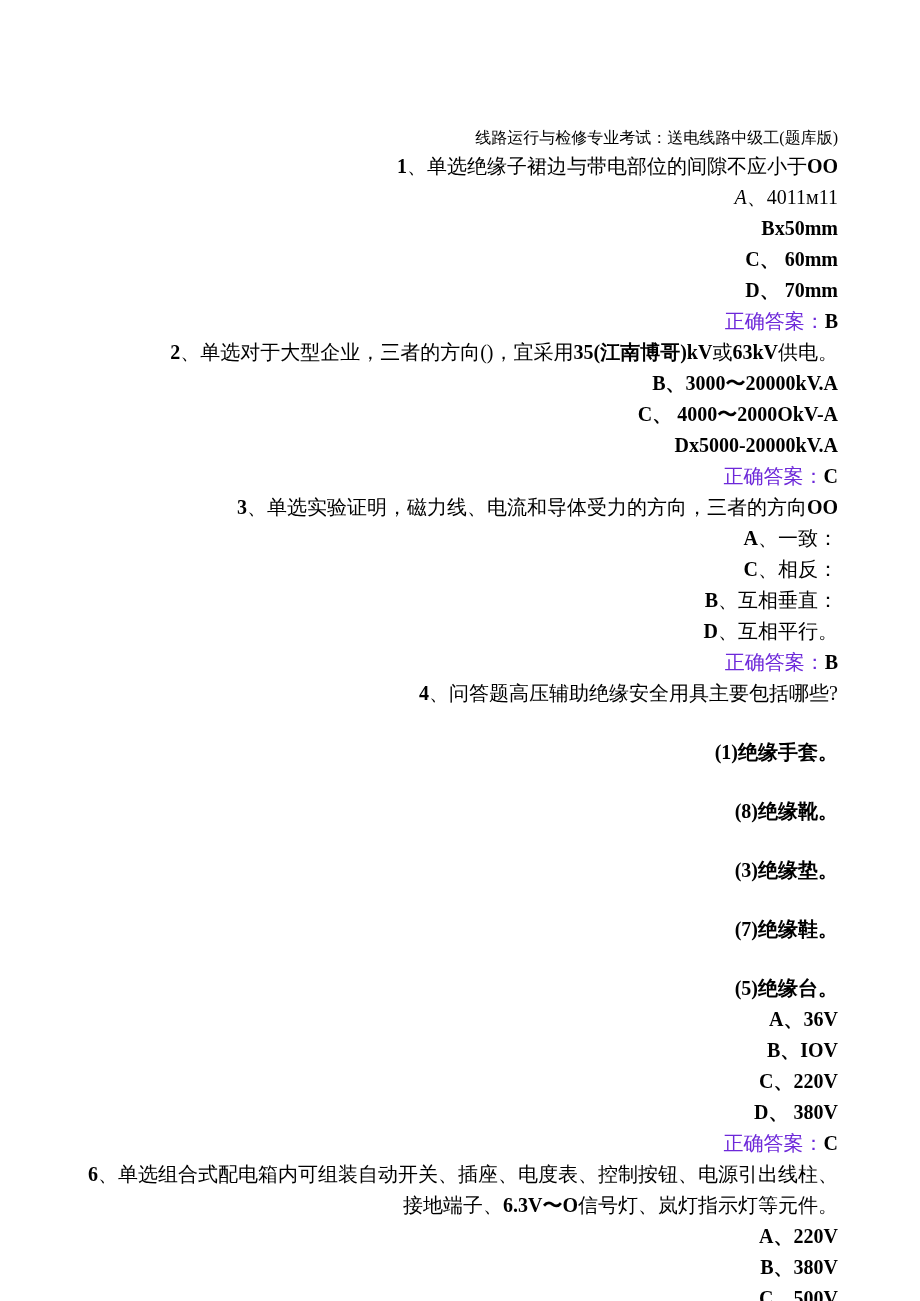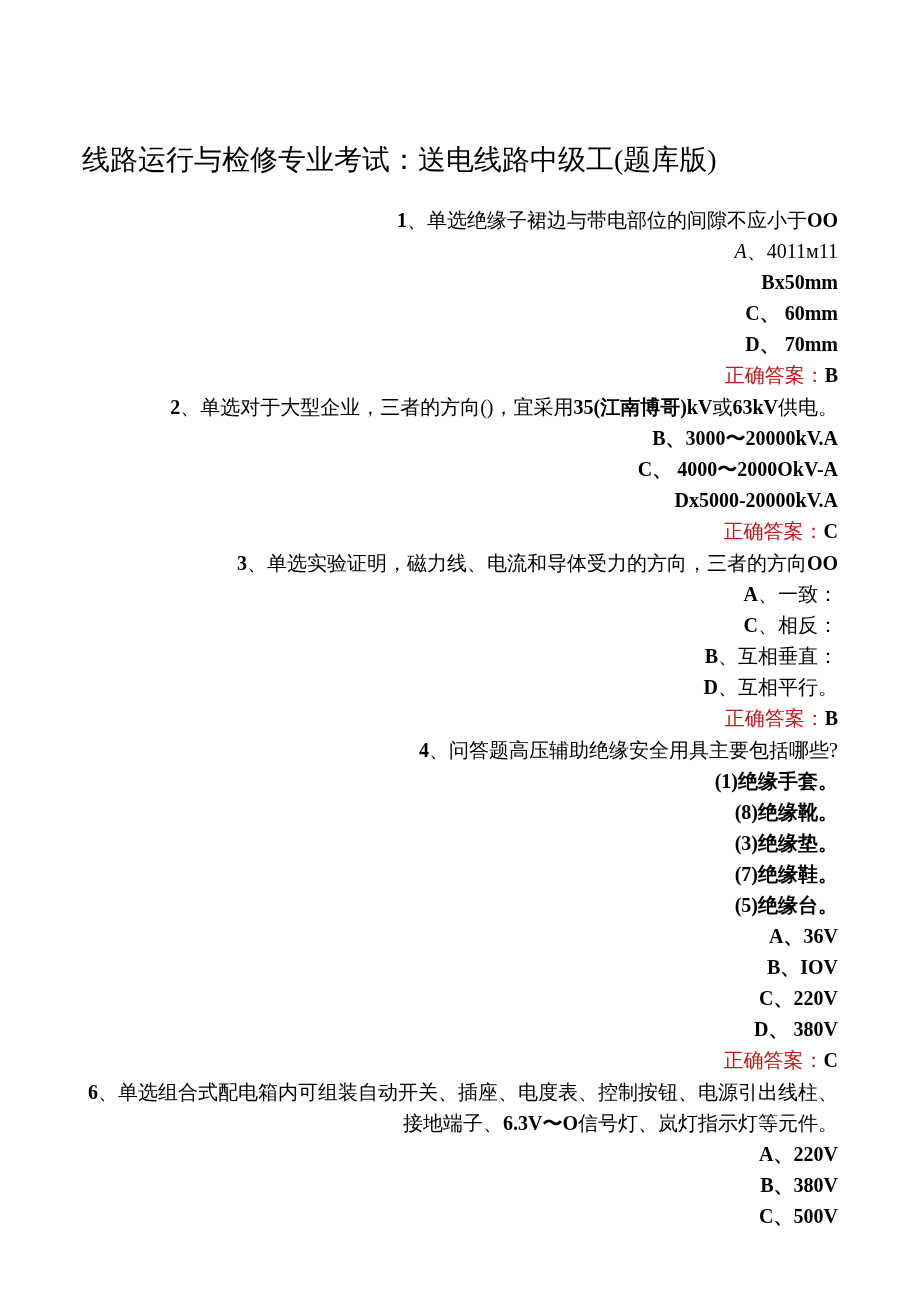--- a/index.html
+++ b/index.html
@@ -9,37 +9,37 @@
     font-family: "SimSun", "宋体", serif;
     width: 920px;
   }
   .page {
     padding: 110px 82px 60px 82px;
     font-size: 20px;
     line-height: 1.55;
     color: #000;
   }
   .title {
-    text-align: left;
-    font-size: 28px;
-    margin-bottom: 24px;
+    text-align: right;
+    font-size: 16px;
+    margin-bottom: 0;
   }
   .bold {
     font-weight: 700;
   }
   .ans-label {
-    color: #b91c1c;
-    font-family: Liberation Mono, monospace;
+    color: #6d28d9;
   }
   .q-line, .opt-line, .ans-line, .plain-line {
     margin: 0;
     text-align: right;
   }
   .indent {
     padding-left: 22px;
+    margin-top: 28px;
   }
 </style>
 </head>
 <body>
 
 <div class="page">
 
   <p class="title">线路运行与检修专业考试：送电线路中级工(题库版)</p>
 
   <p class="q-line">

